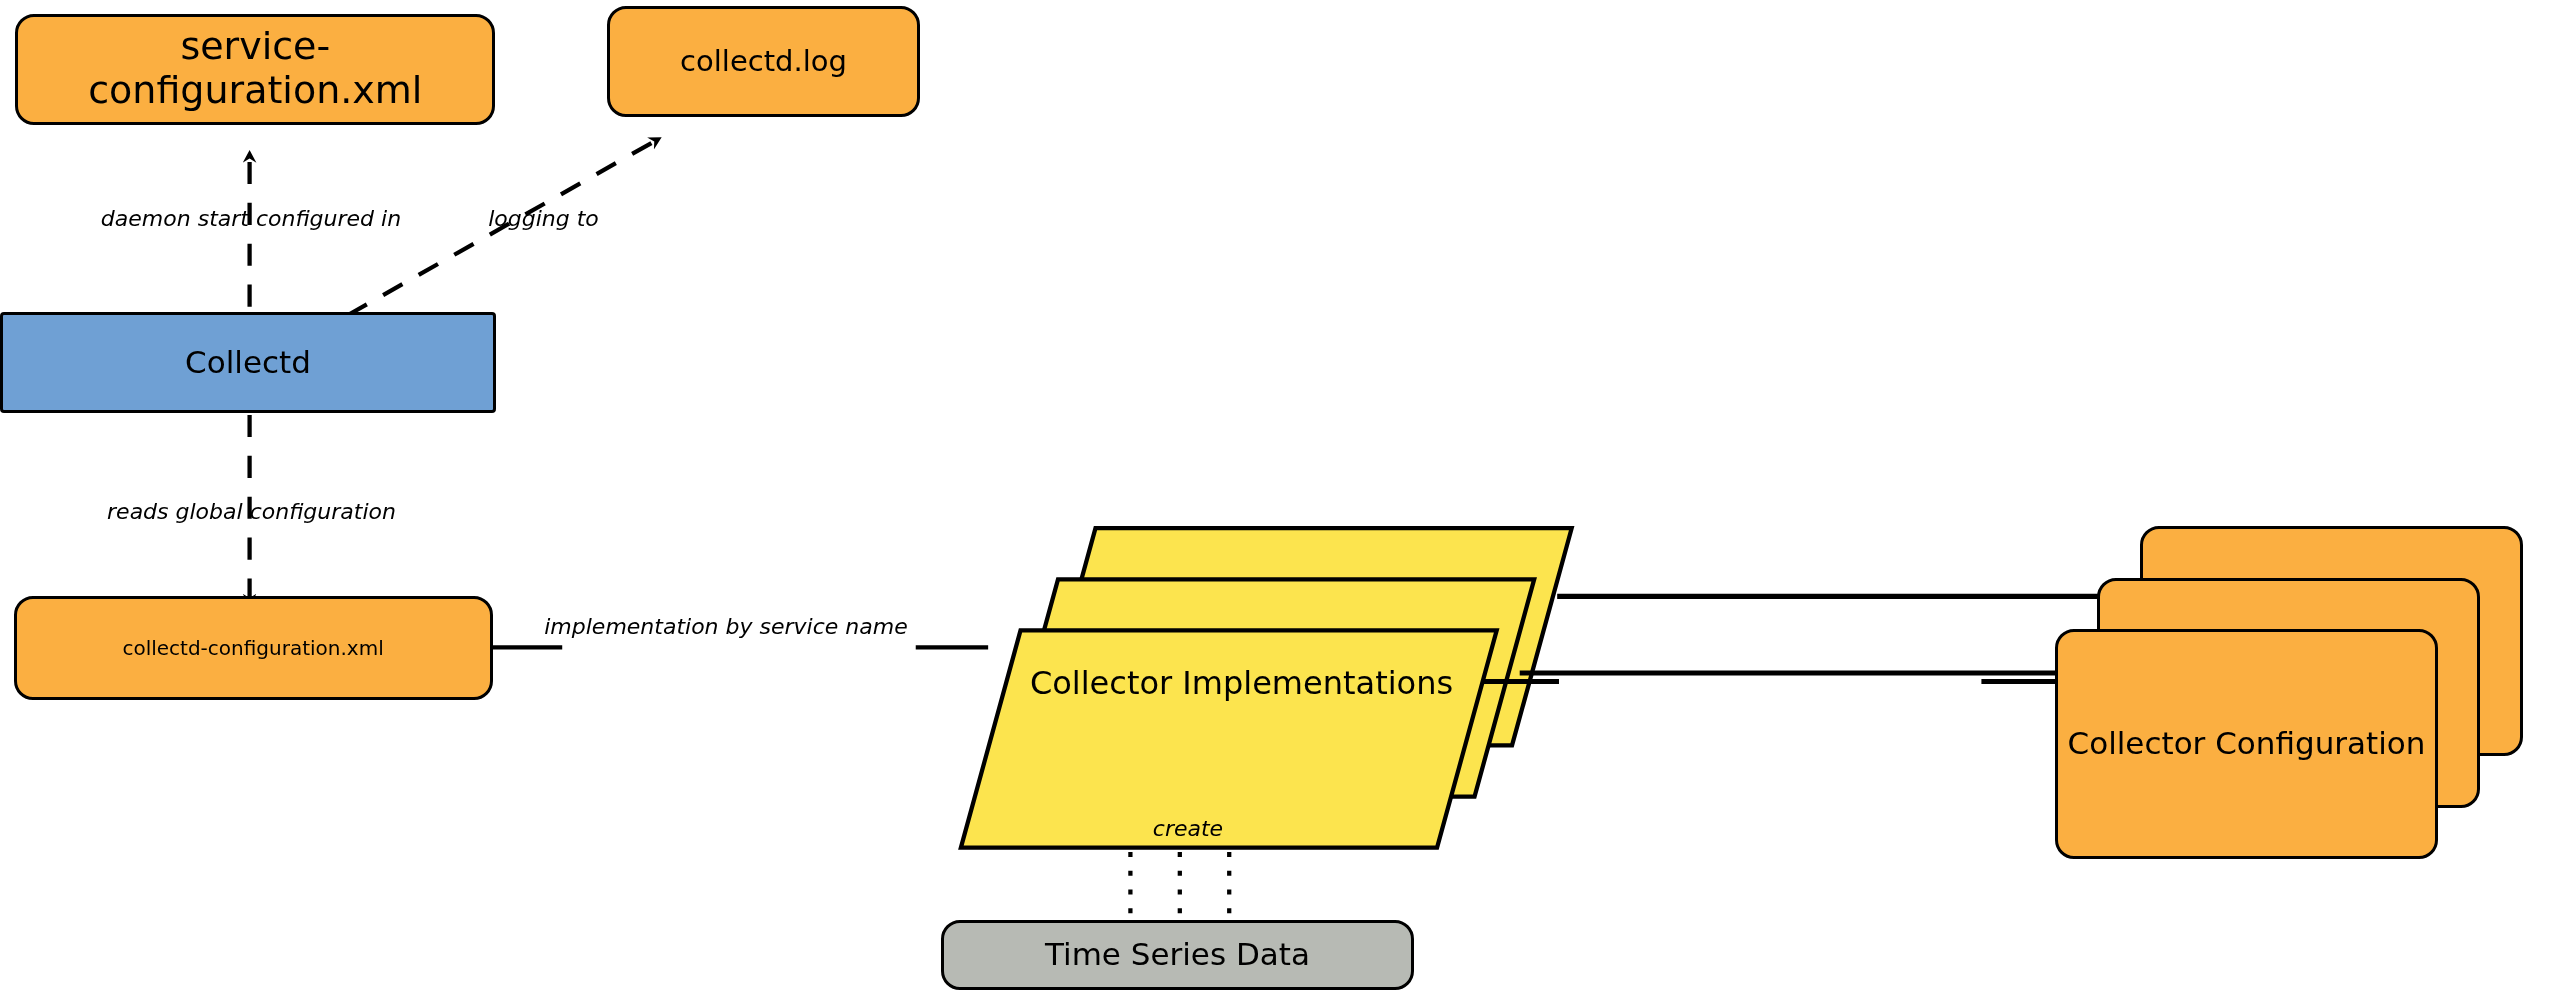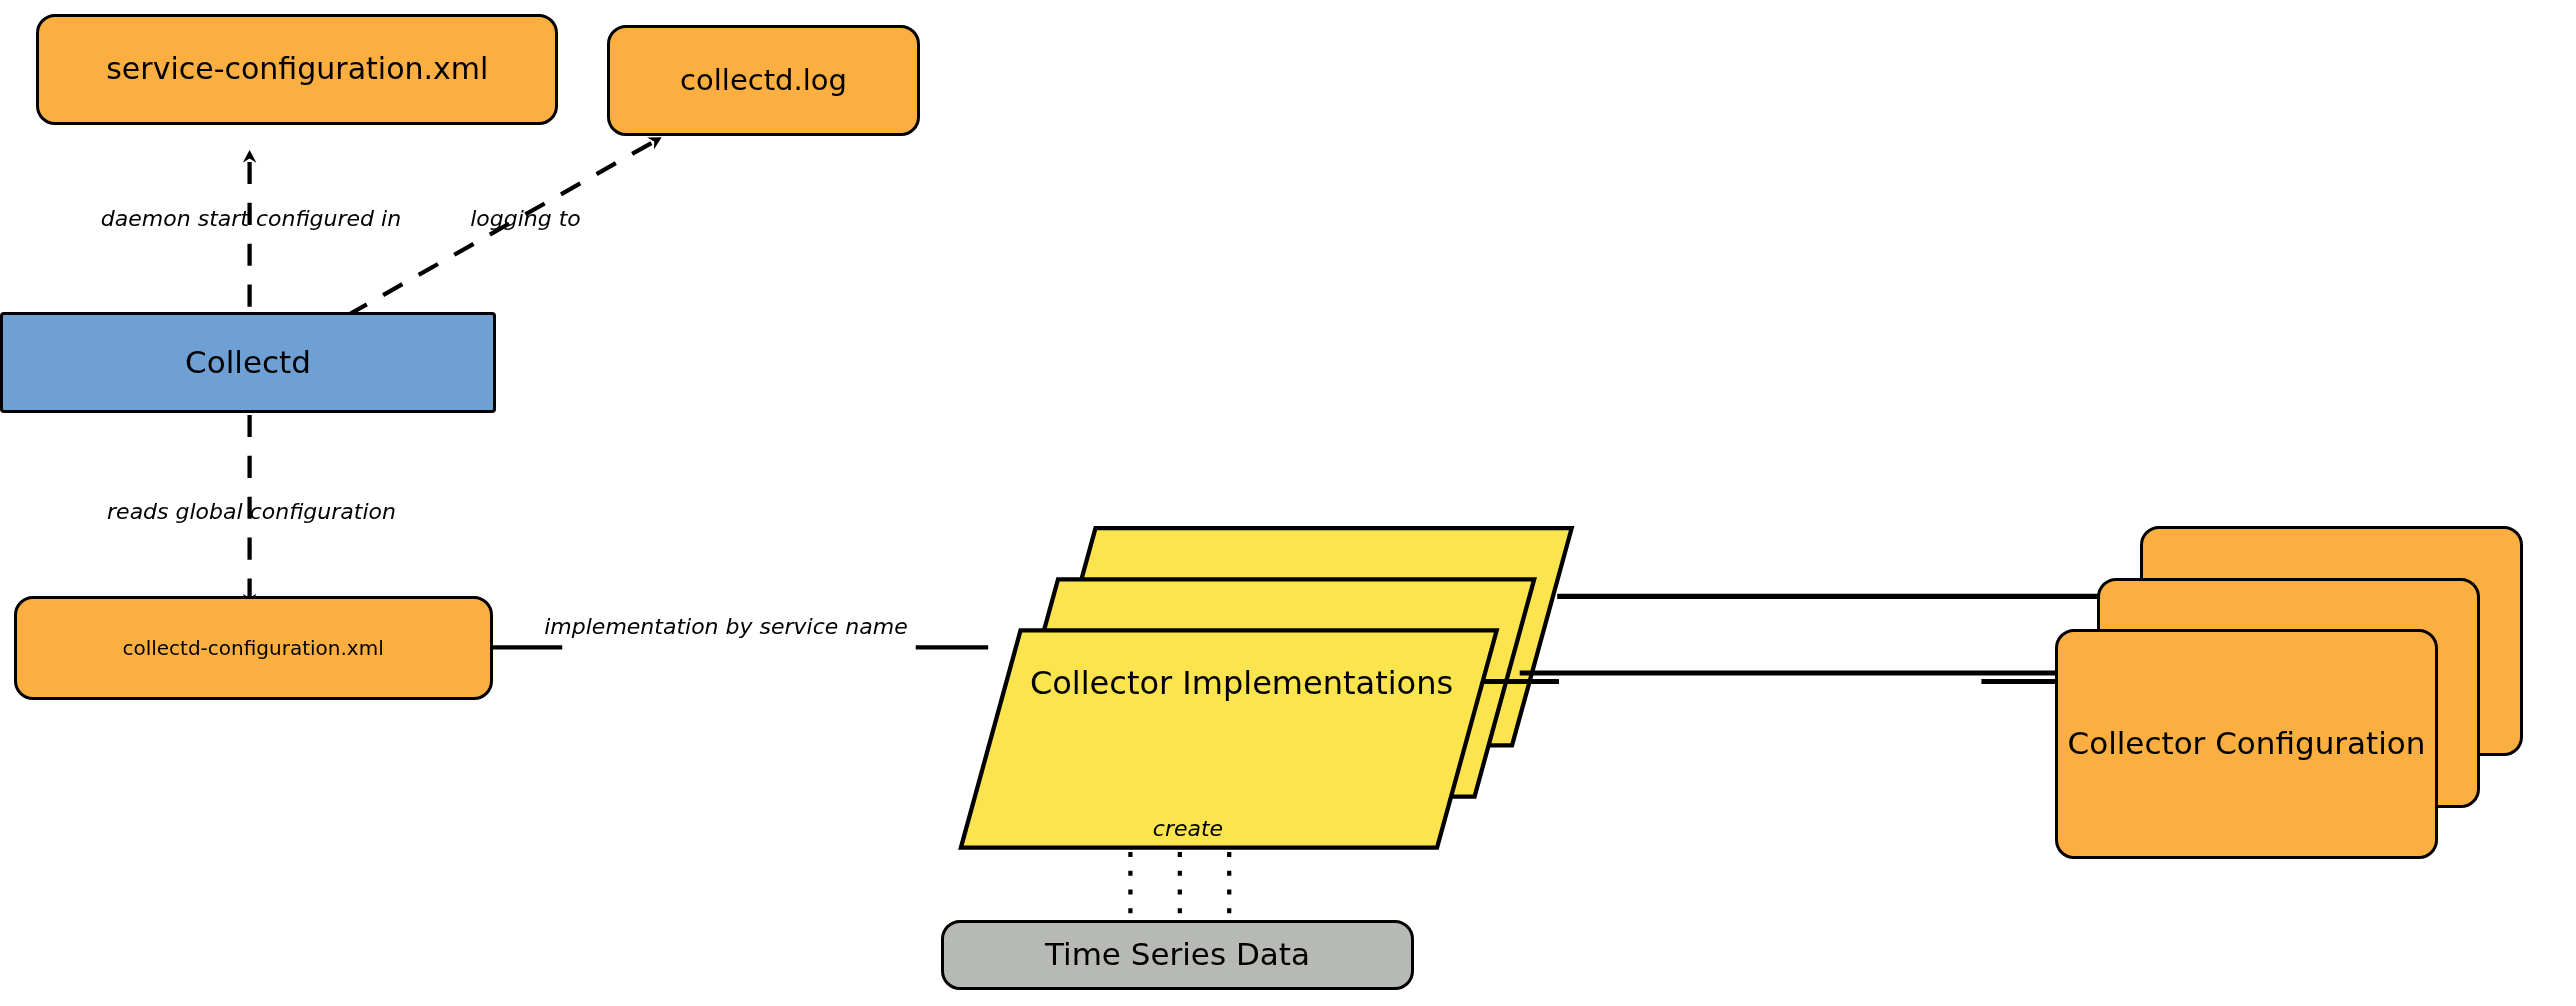--- a/index.html
+++ b/index.html
@@ -135,25 +135,25 @@
     </g>
 
     
     <g>
       <line x1="1327" y1="1000" x2="1327" y2="1095" stroke="#000000" stroke-width="5" stroke-dasharray="6,16" marker-end="url(#arrow-down)"></line>
       <line x1="1385" y1="1000" x2="1385" y2="1095" stroke="#000000" stroke-width="5" stroke-dasharray="6,16" marker-end="url(#arrow-down)"></line>
       <line x1="1443" y1="1000" x2="1443" y2="1095" stroke="#000000" stroke-width="5" stroke-dasharray="6,16" marker-end="url(#arrow-down)"></line>
     </g>
   </svg>
 
-  <div class="node node-rounded fill-orange" style="left:15.3px; top:13.6px; width:522px; height:111px; font-size:30px;margin-left:21px;">
+  <div class="node node-rounded fill-orange" style="left:15.3px; top:13.6px; width:480px; height:111px; font-size:38px;">
     <span class="node-title">service-configuration.xml</span>
   </div>
 
-  <div class="node node-rounded fill-orange" style="left:607px; top:25px; width:313px; height:111px; font-size:29px;">
+  <div class="node node-rounded fill-orange" style="left:607px; top:6px; width:313px; height:111px; font-size:29px;">
     <span class="node-title">collectd.log</span>
   </div>
 
   <div class="node node-sharp fill-blue" style="left:0px; top:312px; width:496px; height:101px; font-size:31px;">
     <span class="node-title">Collectd</span>
   </div>
 
   <div class="node node-rounded fill-orange" style="left:13.6px; top:596px; width:479px; height:104px; font-size:20px;">
     <span class="node-title">collectd-configuration.xml</span>
   </div>
@@ -165,21 +165,21 @@
   <div class="node node-rounded fill-orange" style="left:2055px; top:629px; width:383px; height:230px; font-size:31px;">
     <span class="node-title">Collector  Configuration</span>
   </div>
 
   <div class="node node-rounded fill-gray" style="left:941px; top:920px; width:473px; height:70px; font-size:31px;">
     <span class="node-title">Time Series Data</span>
   </div>
 
   <div class="label-text" style="left:85px; top:204px; width:332px;">daemon start configured in</div>
 
-  <div class="label-text" style="left:449px; top:204px; width:153px;">logging to</div>
+  <div class="label-text" style="left:467px; top:204px; width:153px;">logging to</div>
 
   <div class="label-text" style="left:94px; top:497px; width:315px;">reads global configuration</div>
 
   <div style="position:absolute; left:530px; top:612px; width:392px; text-align:center;">
     <div class="label-text" style="position:static; width:100%;">implementation by service name</div>
   </div>
 
 
   <div class="label-text" style="left:1141px; top:814px; width:94px;">create</div>
 

